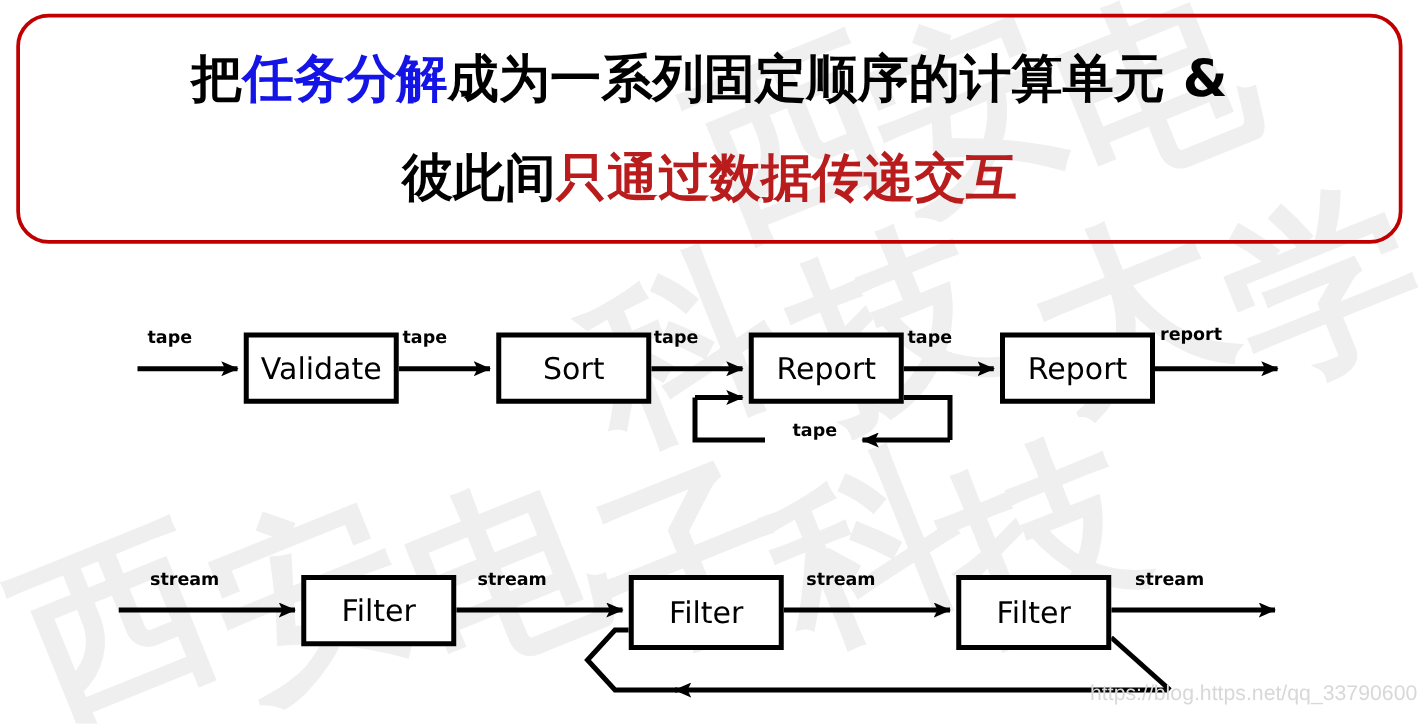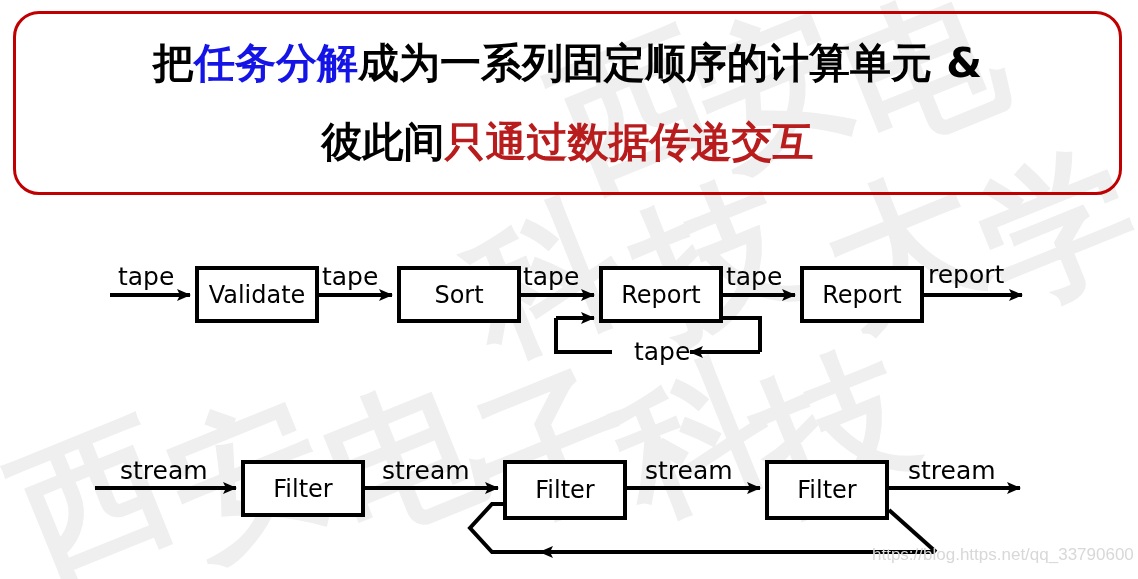--- a/index.html
+++ b/index.html
@@ -94,22 +94,22 @@
   .proc-label {
     font-family: "DejaVu Sans", sans-serif;
     font-weight: 400;
     font-size: 24px;
     color: #000000;
     white-space: nowrap;
   }
   .edge-label {
     position: absolute;
     font-family: "DejaVu Sans", sans-serif;
-    font-weight: 400;
-    font-size: 25px;
+    font-weight: 700;
+    font-size: 14px;
     color: #000000;
     white-space: nowrap;
   }
   svg.wires {
     position: absolute;
     left: 0; top: 0;
     width: 100%;
     height: 100%;
     overflow: visible;
   }

